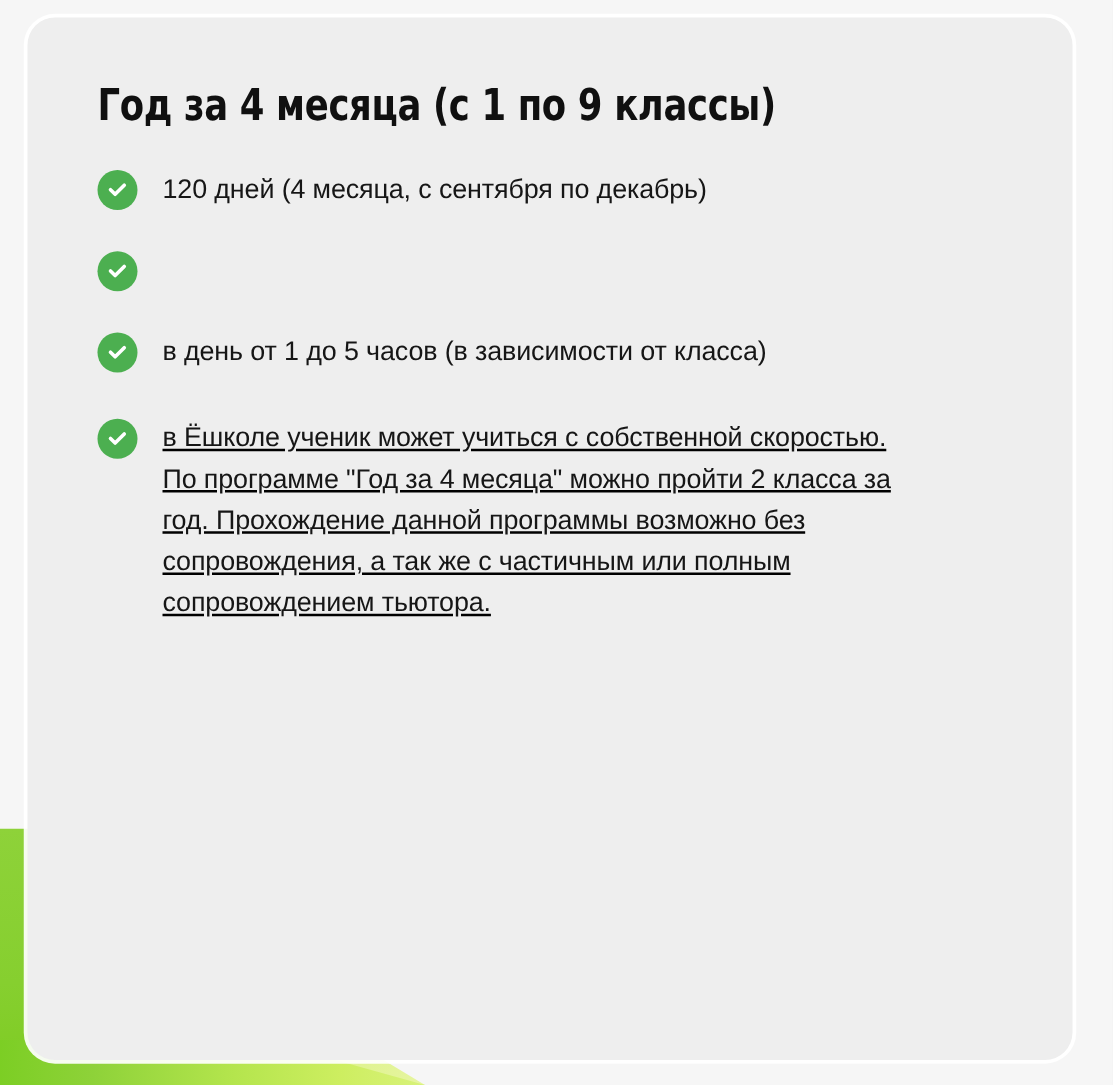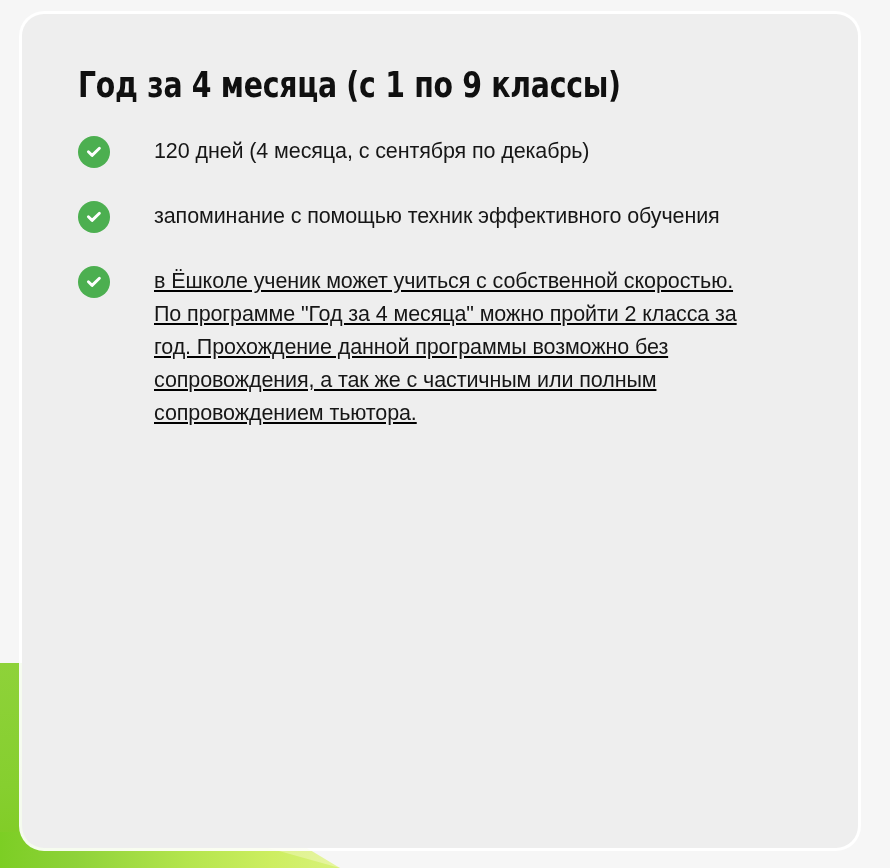--- a/index.html
+++ b/index.html
@@ -95,21 +95,20 @@
   .check-list {
     list-style: none;
     margin: 0;
     padding: 0;
   }
 
   .check-item {
     display: flex;
     align-items: flex-start;
     margin-bottom: 22px;
-    gap: 24px;
   }
   .check-item.align-center {
     align-items: center;
   }
   .check-item:last-child {
     margin-bottom: 0;
     text-decoration: underline;
   }
 
   .check-icon {
@@ -171,24 +170,31 @@
       </li>
 
 
 
       <li class="check-item align-center item-gap-large">
         <span class="check-icon">
           <svg width="18" height="18" viewBox="0 0 18 18" aria-hidden="true">
             <path d="M3.4 8.8 L7.1 12.4 L14.4 5.2" fill="none" stroke="#ffffff" stroke-width="2.9" stroke-linecap="round" stroke-linejoin="round"></path>
           </svg>
         </span>
-        <span class="check-text">запоминание с помощью техник эффективного обучения</span>
-      </li>
-
-
+      </li>
+
+
+      <li class="check-item align-center item-gap-xl">
+        <span class="check-icon">
+          <svg width="18" height="18" viewBox="0 0 18 18" aria-hidden="true">
+            <path d="M3.4 8.8 L7.1 12.4 L14.4 5.2" fill="none" stroke="#ffffff" stroke-width="2.9" stroke-linecap="round" stroke-linejoin="round"></path>
+          </svg>
+        </span>
+        <span class="check-text">в день от 1 до 5 часов (в зависимости от класса)</span>
+      </li>
 
       <li class="check-item">
         <span class="check-icon">
           <svg width="18" height="18" viewBox="0 0 18 18" aria-hidden="true">
             <path d="M3.4 8.8 L7.1 12.4 L14.4 5.2" fill="none" stroke="#ffffff" stroke-width="2.9" stroke-linecap="round" stroke-linejoin="round"></path>
           </svg>
         </span>
         <span class="check-text">в Ёшколе ученик может учиться с собственной скоростью.
 По программе "Год за 4 месяца" можно пройти 2 класса за
 год. Прохождение данной программы возможно без

